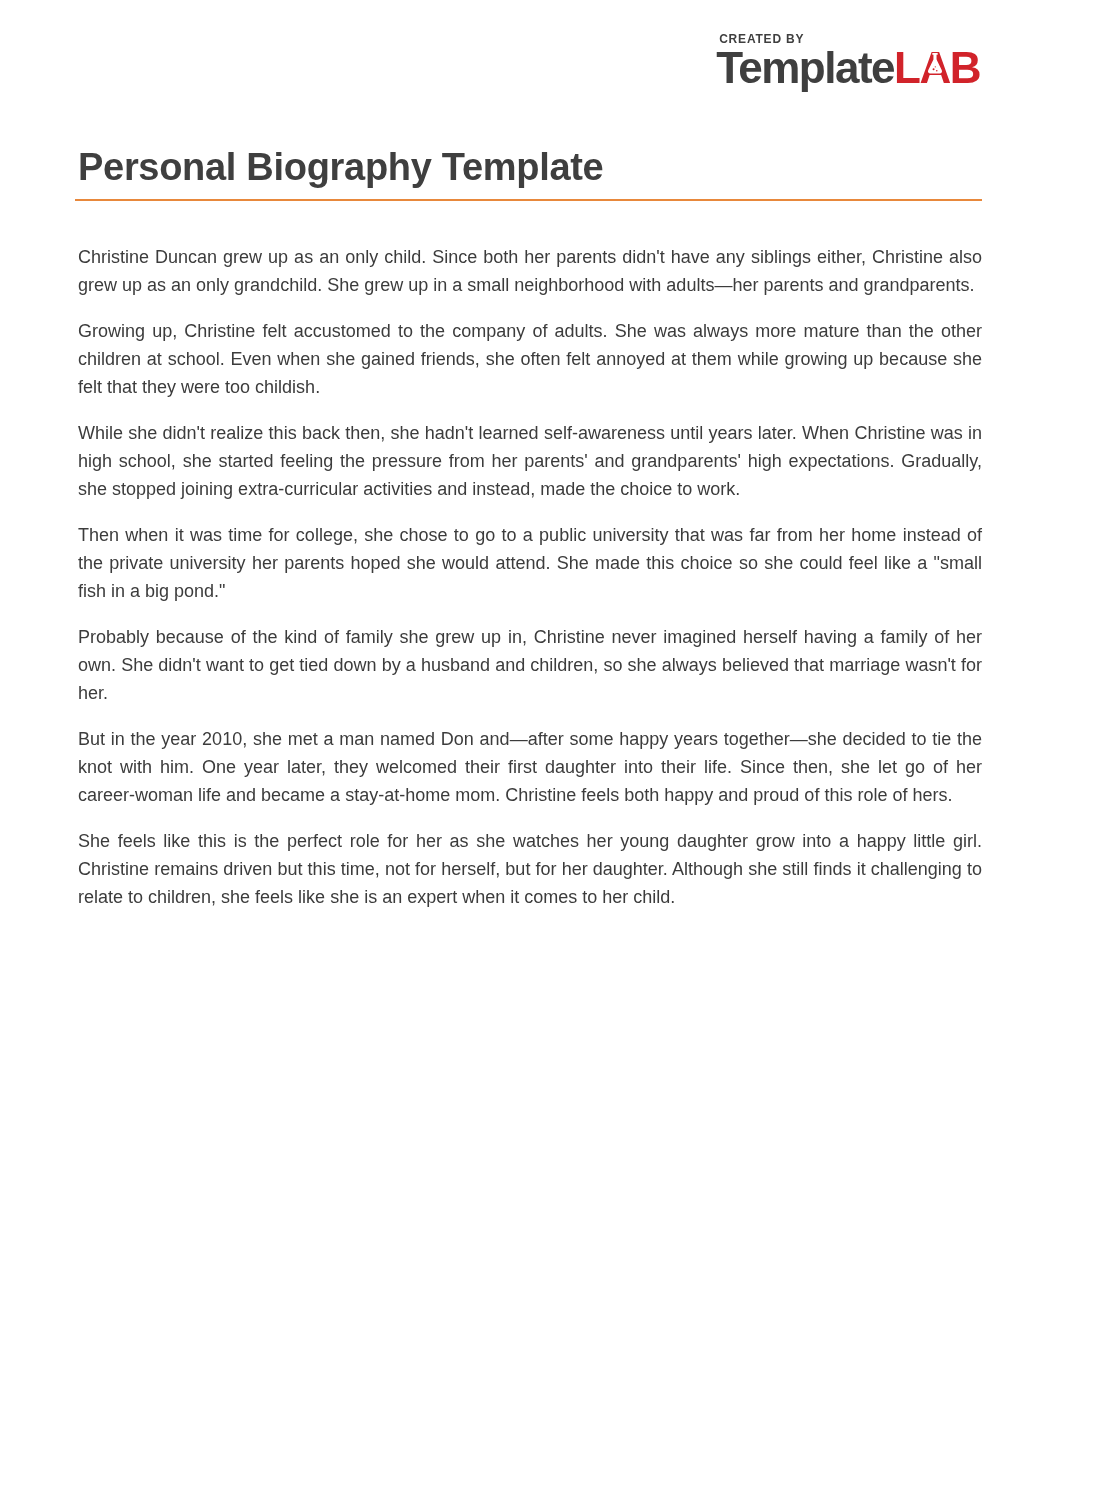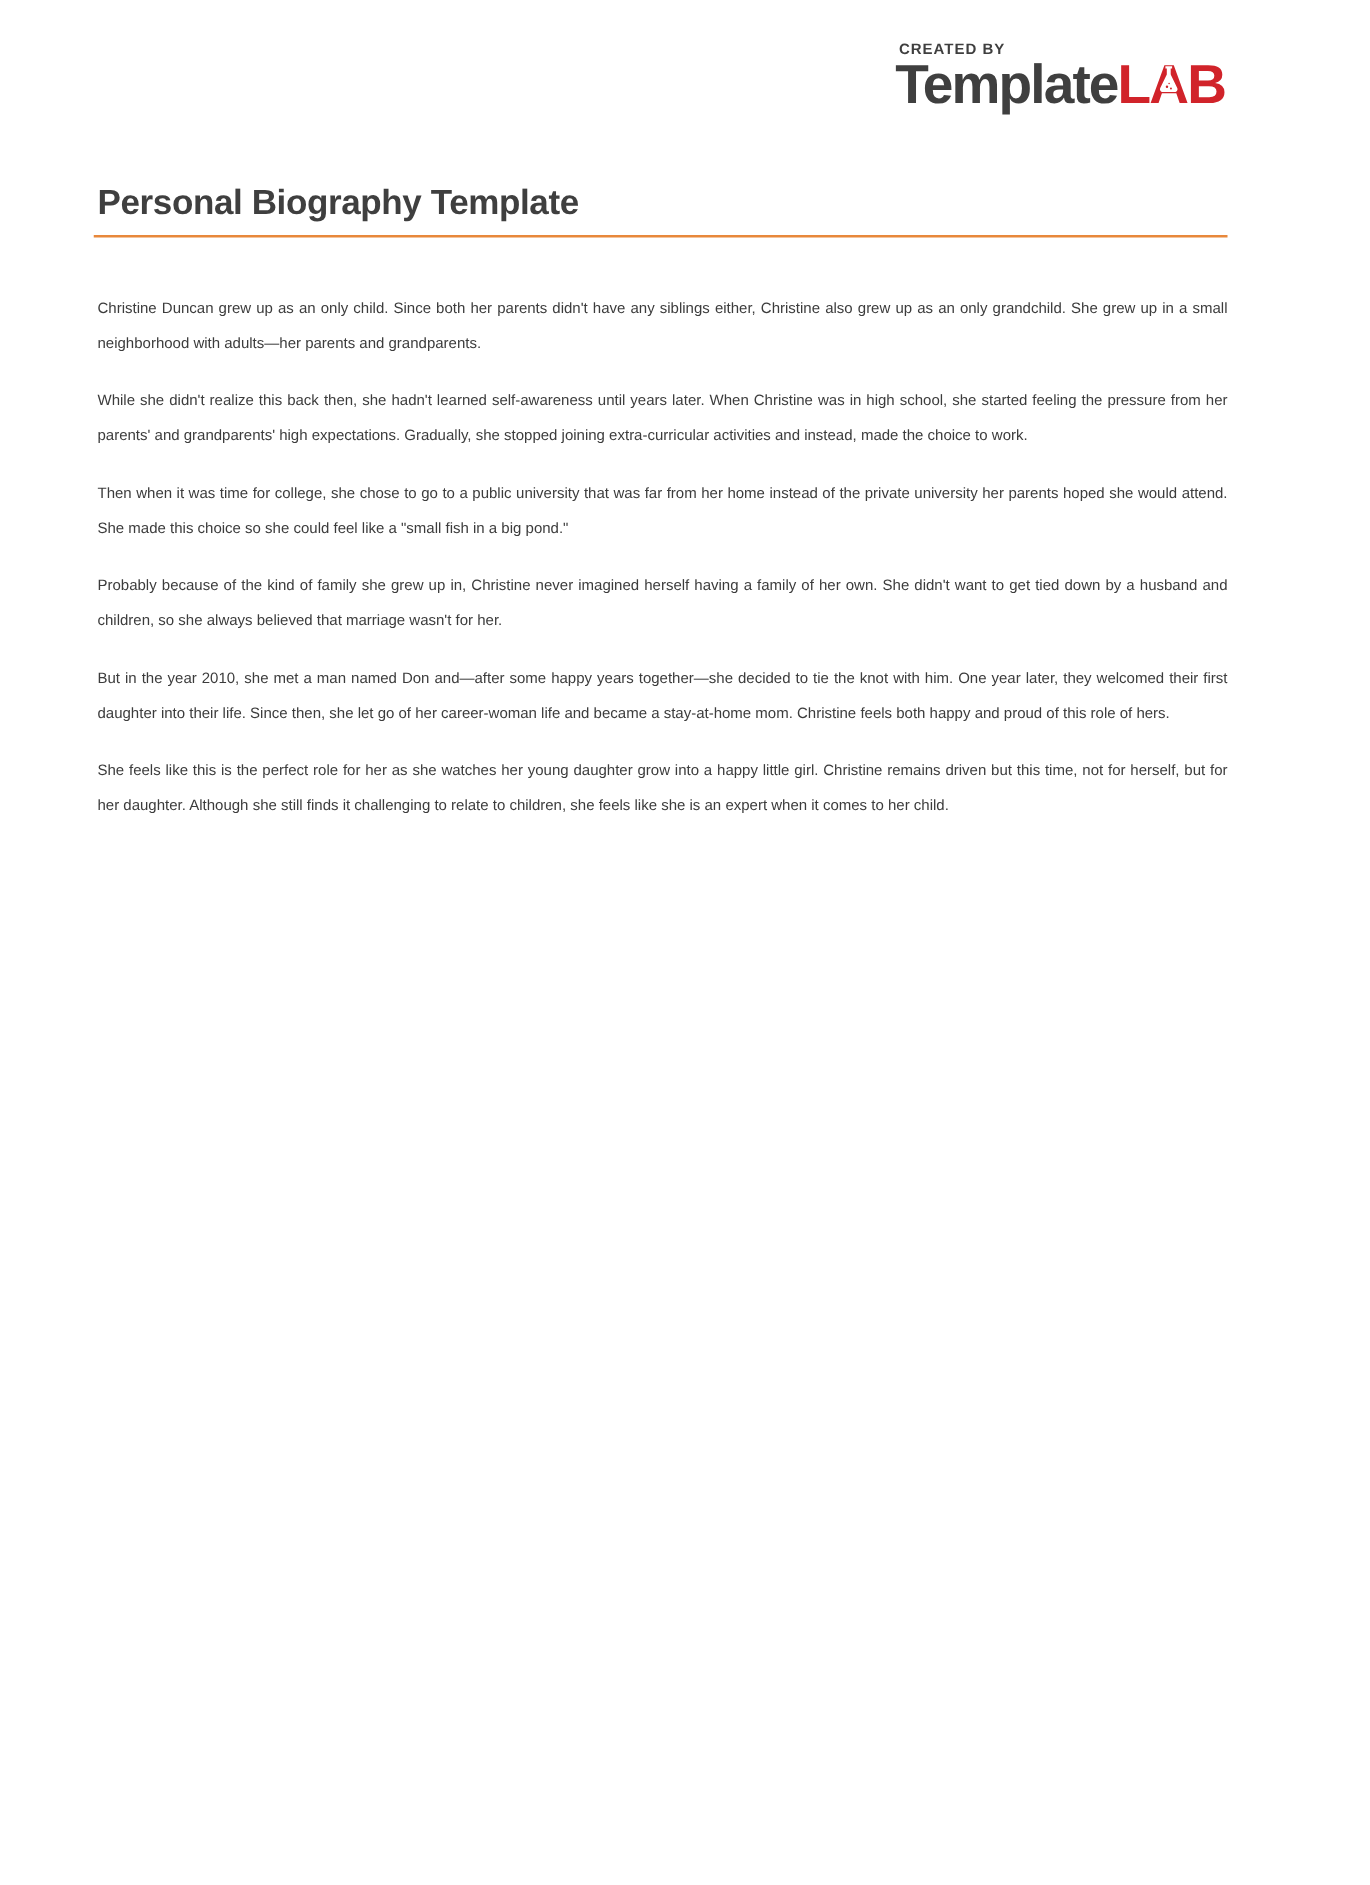--- a/index.html
+++ b/index.html
@@ -51,38 +51,38 @@
     width: 17px;
     height: 26px;
     pointer-events: none;
   }
   
   .content {
     padding: 146px 114px 0 78px;
   }
   .doc-title {
     margin: 0;
-    font-size: 28px;
+    font-size: 38px;
     font-weight: bold;
     color: var(--title-gray);
     letter-spacing: -0.3px;
   }
   .title-rule {
     height: 2px;
     background: var(--accent-orange);
     border: none;
     margin: 10px 0 0 -3px;
   }
   
   .paragraphs {
     margin-top: 42px;
   }
   .paragraphs p {
     margin: 0 0 18px 0;
-    font-size: 12px;
+    font-size: 18px;
     line-height: 28px;
     color: var(--text-dark);
     text-align: justify;
   }
 </style>
 </head>
 <body>
 
 <div class="page" style="--accent-orange: #E8883B; --brand-red: #D1232A; --title-gray: #3F3F3F; --text-dark: #3C3C3C;">
 
@@ -97,20 +97,21 @@
             </svg></span><span class="brand-lab">B</span>
     </div>
   </div>
 
   <div class="content">
     <h1 class="doc-title">Personal Biography Template</h1>
     <div class="title-rule"></div>
 
     <div class="paragraphs">
         <p>Christine Duncan grew up as an only child. Since both her parents didn't have any siblings either, Christine also grew up as an only grandchild. She grew up in a small neighborhood with adults—her parents and grandparents.</p>
+        <p>Growing up, Christine felt accustomed to the company of adults. She was always more mature than the other children at school. Even when she gained friends, she often felt annoyed at them while growing up because she felt that they were too childish.</p>
         <p>While she didn't realize this back then, she hadn't learned self-awareness until years later. When Christine was in high school, she started feeling the pressure from her parents' and grandparents' high expectations. Gradually, she stopped joining extra-curricular activities and instead, made the choice to work.</p>
         <p>Then when it was time for college, she chose to go to a public university that was far from her home instead of the private university her parents hoped she would attend. She made this choice so she could feel like a "small fish in a big pond."</p>
         <p>Probably because of the kind of family she grew up in, Christine never imagined herself having a family of her own. She didn't want to get tied down by a husband and children, so she always believed that marriage wasn't for her.</p>
         <p>But in the year 2010, she met a man named Don and—after some happy years together—she decided to tie the knot with him. One year later, they welcomed their first daughter into their life. Since then, she let go of her career-woman life and became a stay-at-home mom. Christine feels both happy and proud of this role of hers.</p>
         <p>She feels like this is the perfect role for her as she watches her young daughter grow into a happy little girl. Christine remains driven but this time, not for herself, but for her daughter. Although she still finds it challenging to relate to children, she feels like she is an expert when it comes to her child.</p>
       </div>
   </div>
 
 </div>
 

